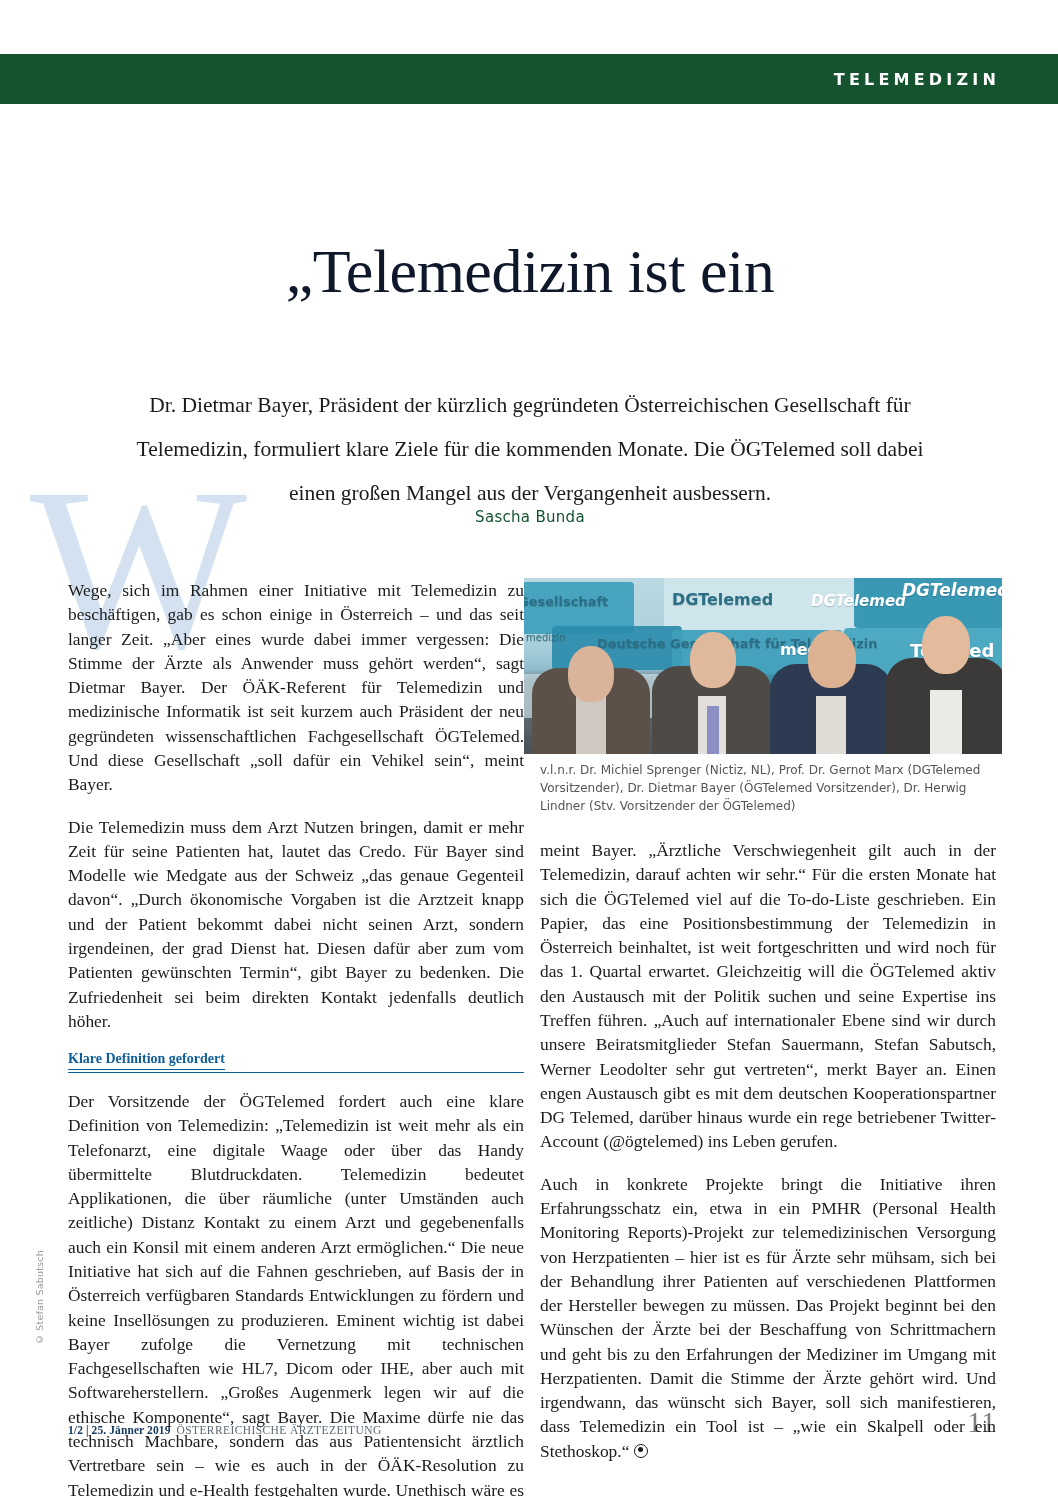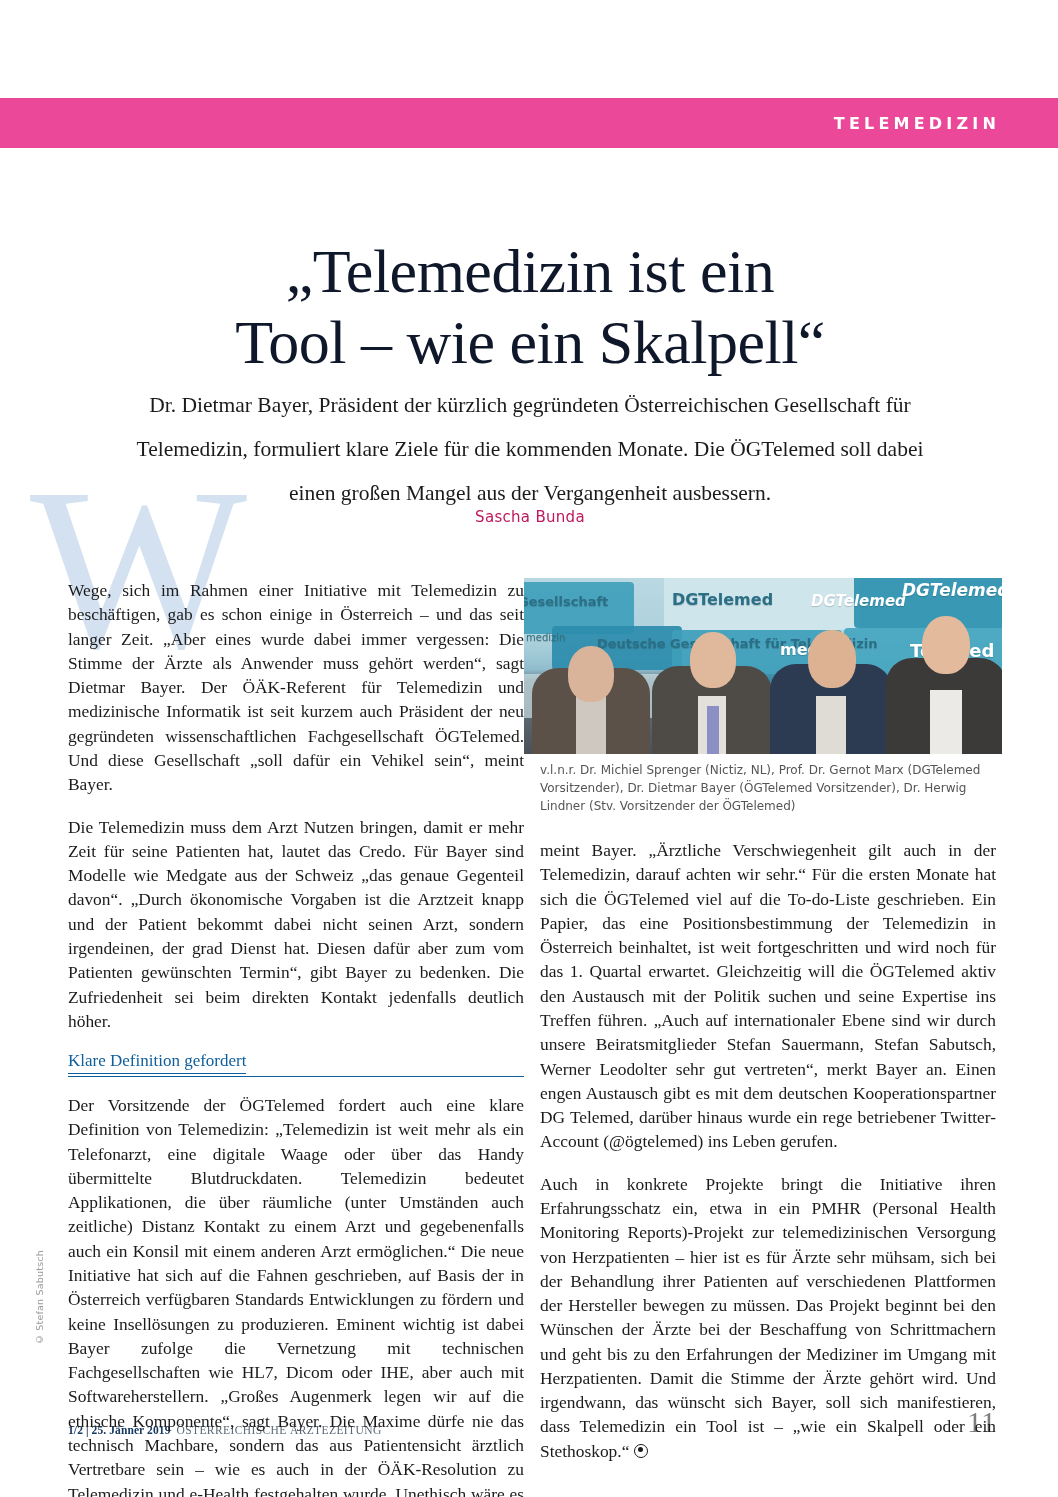--- a/index.html
+++ b/index.html
@@ -16,27 +16,26 @@
     overflow: hidden;
   }
 
   
   .header-bar {
     position: absolute;
     left: 0;
     top: 54px;
     width: 1058px;
     height: 50px;
-    background: #ec4899;
+    background: #14532d;
     display: flex;
     align-items: center;
     justify-content: flex-end;
     box-sizing: border-box;
     padding-right: 58px;
-    margin-top: 44px;
   }
   .header-bar .section-title {
     color: #ffffff;
     font-family: "DejaVu Sans", sans-serif;
     font-size: 16px;
     font-weight: 700;
     letter-spacing: 4.2px;
   }
 
   
@@ -69,21 +68,21 @@
   .lead .lead-line { display: block; }
 
   .byline {
     position: absolute;
     left: 119px;
     top: 508px;
     width: 822px;
     text-align: center;
     font-family: "DejaVu Sans", sans-serif;
     font-size: 15px;
-    color: #be185d;
+    color: #14532d;
     letter-spacing: 0.3px;
   }
 
   
   .dropcap-w {
     position: absolute;
     left: 30px;
     top: 455px;
     font-family: "Liberation Serif", serif;
     font-size: 230px;
@@ -112,22 +111,22 @@
     text-justify: inter-word;
     hyphens: manual;
     color: #1b1b1b;
   }
   .col p:last-child { margin-bottom: 0; }
 
   
   .subhead {
     margin: 4px 0 16px 0;
     font-family: "Liberation Serif", serif;
-    font-size: 17px;
-    font-weight: 400;
+    font-size: 14px;
+    font-weight: 700;
     color: #0e5e9c;
     padding-bottom: 5px;
     border-bottom: 1.6px solid #0e5e9c;
     position: relative;
   }
   .subhead span { border-bottom: 1.4px solid #0e5e9c; padding-bottom: 3px; }
 
   
   .photo-wrap {
     position: absolute;
@@ -272,21 +271,20 @@
 </style>
 </head>
 <body>
 
 <div class="header-bar">
   <span class="section-title">TELEMEDIZIN</span>
 </div>
 
 <h1 class="headline">
   <span class="hl-line">„Telemedizin ist ein</span>
-  <span class="hl-line">Tool – wie ein Skalpell“</span>
 </h1>
 
 <div class="lead">
   <span class="lead-line">Dr. Dietmar Bayer, Präsident der kürzlich gegründeten Österreichischen Gesellschaft für</span>
   <span class="lead-line">Telemedizin, formuliert klare Ziele für die kommenden Monate. Die ÖGTelemed soll dabei</span>
   <span class="lead-line">einen großen Mangel aus der Vergangenheit ausbessern.</span>
 </div>
 
 <div class="byline">Sascha Bunda</div>
 

